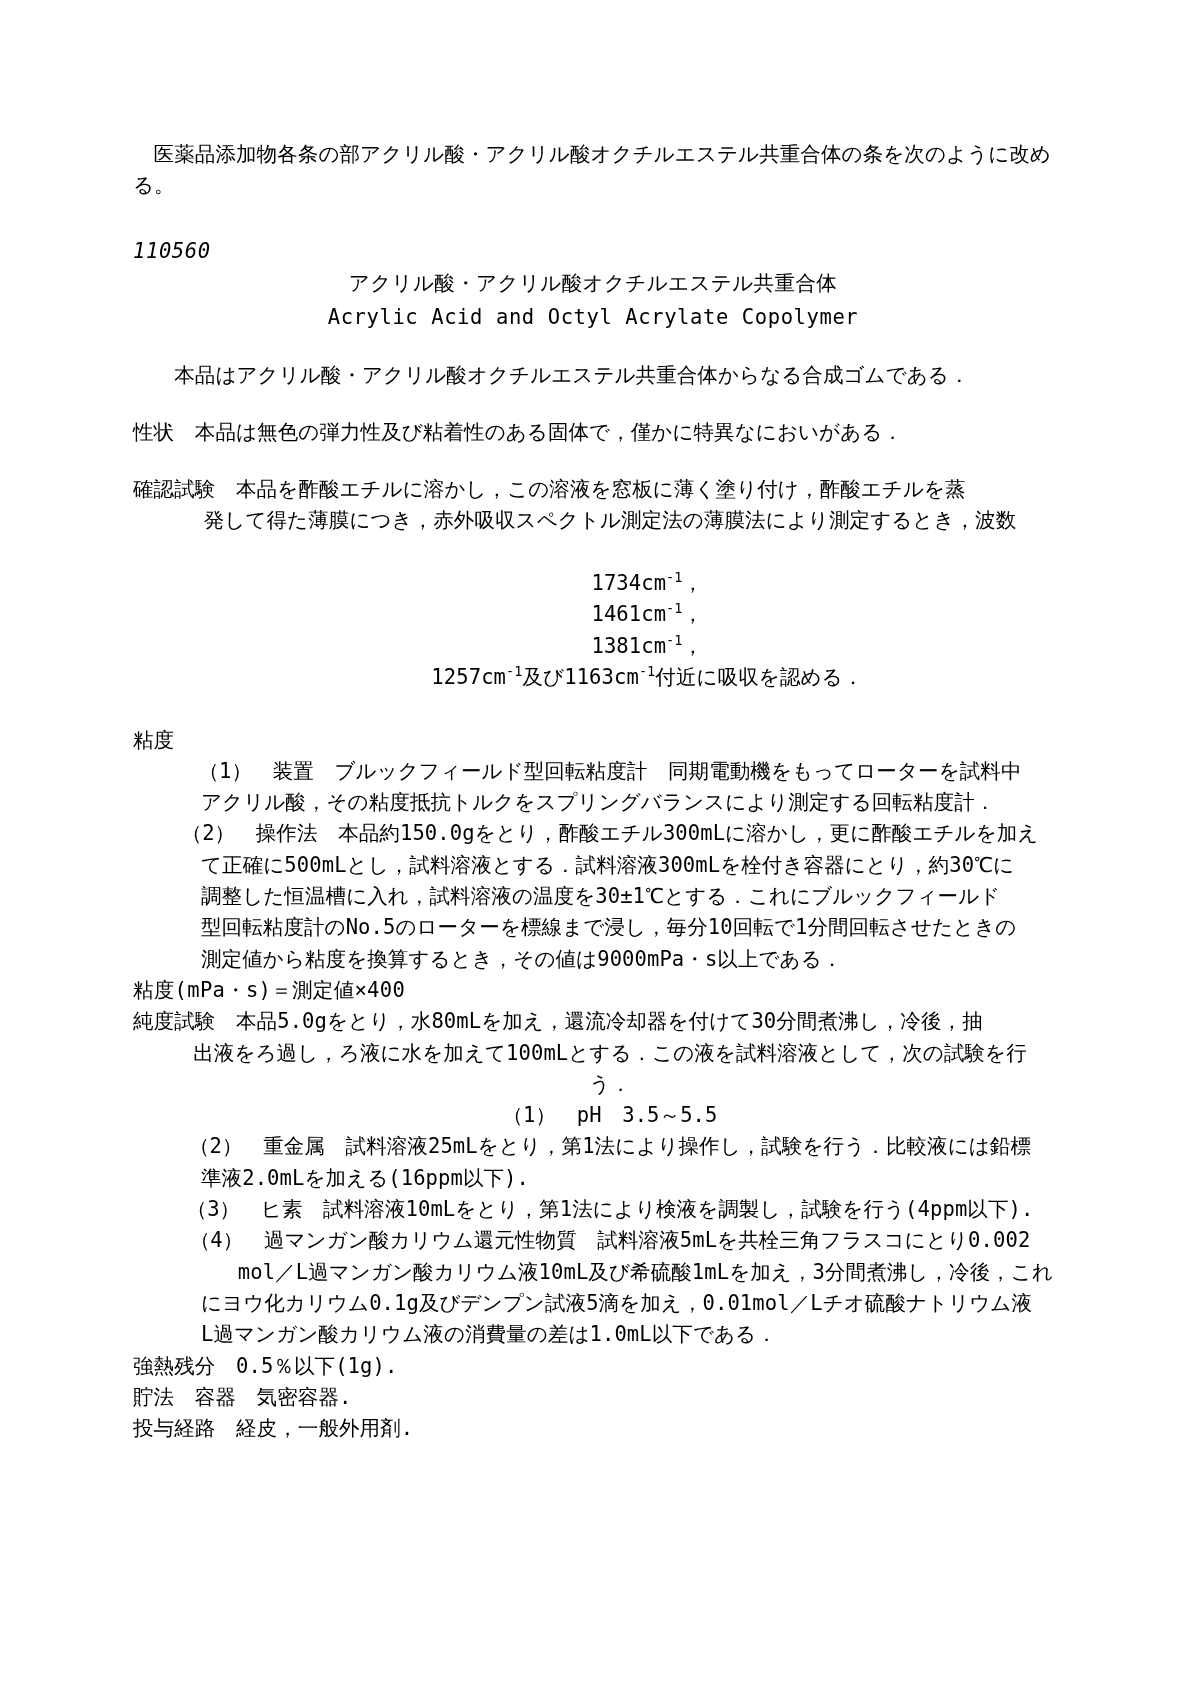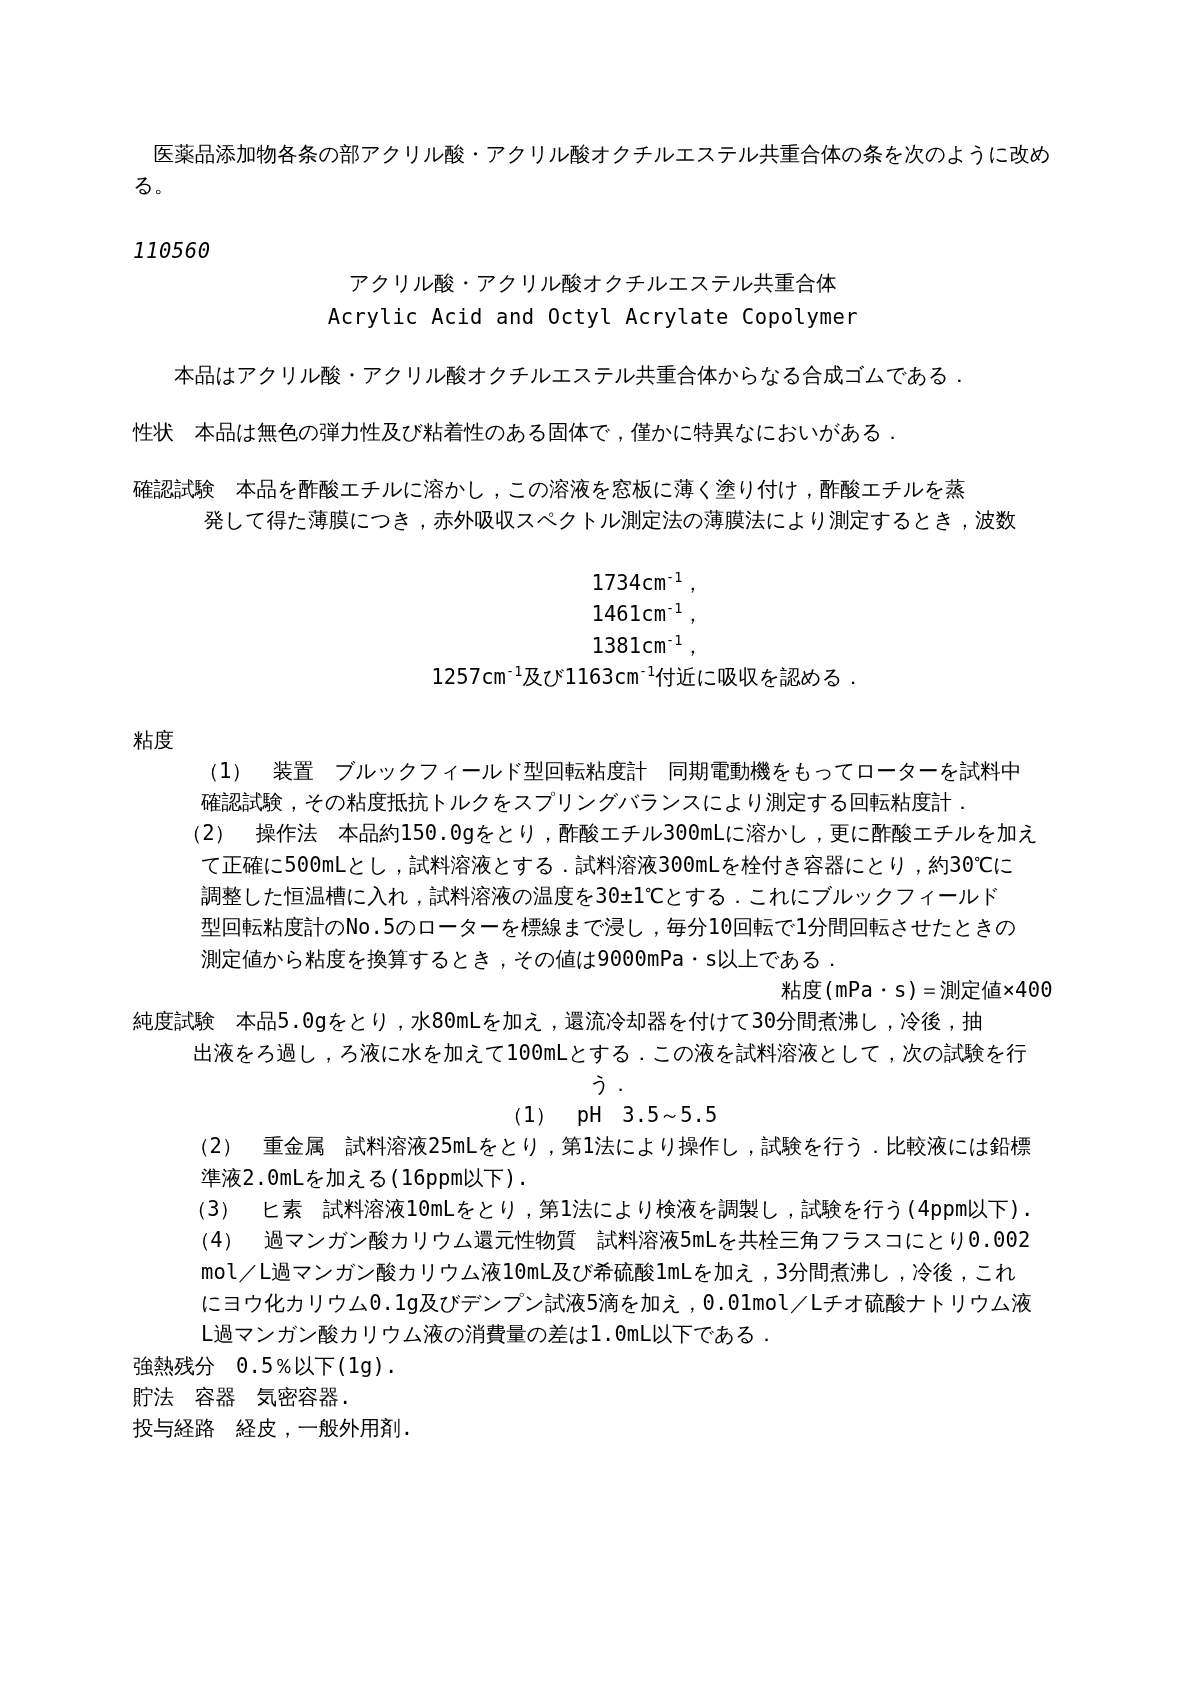--- a/index.html
+++ b/index.html
@@ -61,21 +61,21 @@
   }
   .code {
     font-size: 20.5px;
     line-height: 30px;
     letter-spacing: 0.6px;
     font-style: italic;
   }
   .formula {
     font-size: 20.5px;
     line-height: 31.3px;
-    text-align: right;
+    text-align: left;
     letter-spacing: 0.3px;
   }
   sup {
     font-size: 0.66em;
     vertical-align: super;
     line-height: 0;
   }
 </style>
 </head>
 <body>
@@ -107,21 +107,21 @@
     <div class="line para indent-list">
       <span>1734</span><span>cm</span><sup>-1</sup><span>，</span>
       <span>1461</span><span>cm</span><sup>-1</sup><span>，</span>
       <span>1381</span><span>cm</span><sup>-1</sup><span>，</span>
       <span>1257</span><span>cm</span><sup>-1</sup><span>及び</span><span>1163</span><span>cm</span><sup>-1</sup><span>付近に吸収を認める．</span>
     </div>
 
     <div class="line para">粘度</div>
 
     <div class="line para indent-list">（1）　装置　ブルックフィールド型回転粘度計　同期電動機をもってローターを試料中</div>
-    <div class="line para" style="padding-left:68px;">確認試験，その粘度抵抗トルクをスプリングバランスにより測定する回転粘度計．</div>
+    <div class="line para" style="padding-left:68px;">アクリル酸，その粘度抵抗トルクをスプリングバランスにより測定する回転粘度計．</div>
 
     <div class="line para indent-list">（2）　操作法　本品約150.0gをとり，酢酸エチル300mLに溶かし，更に酢酸エチルを加え</div>
     <div class="line para" style="padding-left:68px;">て正確に500mLとし，試料溶液とする．試料溶液300mLを栓付き容器にとり，約30℃に</div>
     <div class="line para" style="padding-left:68px;">調整した恒温槽に入れ，試料溶液の温度を30±1℃とする．これにブルックフィールド</div>
     <div class="line para" style="padding-left:68px;">型回転粘度計のNo.5のローターを標線まで浸し，毎分10回転で1分間回転させたときの</div>
     <div class="line para" style="padding-left:68px;">測定値から粘度を換算するとき，その値は9000mPa・s以上である．</div>
 
     <div class="formula">粘度(mPa・s)＝測定値×400</div>
 
     <div class="line para">純度試験　本品5.0gをとり，水80mLを加え，還流冷却器を付けて30分間煮沸し，冷後，抽</div>
@@ -129,21 +129,21 @@
     <div class="line para indent-list">う．</div>
 
     <div class="line para indent-list">（1）　pH　3.5～5.5</div>
 
     <div class="line para indent-list">（2）　重金属　試料溶液25mLをとり，第1法により操作し，試験を行う．比較液には鉛標</div>
     <div class="line para" style="padding-left:68px;">準液2.0mLを加える(16ppm以下).</div>
 
     <div class="line para indent-list">（3）　ヒ素　試料溶液10mLをとり，第1法により検液を調製し，試験を行う(4ppm以下).</div>
 
     <div class="line para indent-list">（4）　過マンガン酸カリウム還元性物質　試料溶液5mLを共栓三角フラスコにとり0.002</div>
-    <div class="line para" style="padding-left:68px;">mol／L過マンガン酸カリウム液10mL及び希硫酸1mLを加え，3分間煮沸し，冷後，これ</div>
+    <div class="line para" style="padding-left:68px;text-align:right;">mol／L過マンガン酸カリウム液10mL及び希硫酸1mLを加え，3分間煮沸し，冷後，これ</div>
     <div class="line para" style="padding-left:68px;">にヨウ化カリウム0.1g及びデンプン試液5滴を加え，0.01mol／Lチオ硫酸ナトリウム液</div>
     <div class="line para" style="padding-left:68px;">L過マンガン酸カリウム液の消費量の差は1.0mL以下である．</div>
 
     <div class="line para">強熱残分　0.5％以下(1g).</div>
 
     <div class="line para">貯法　容器　気密容器.</div>
 
     <div class="line para">投与経路　経皮，一般外用剤.</div>
 
   </div>

